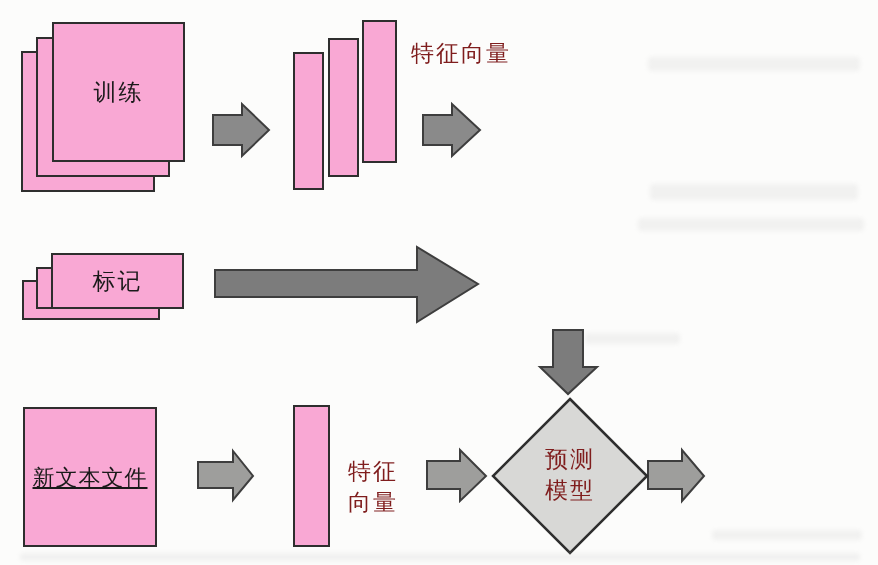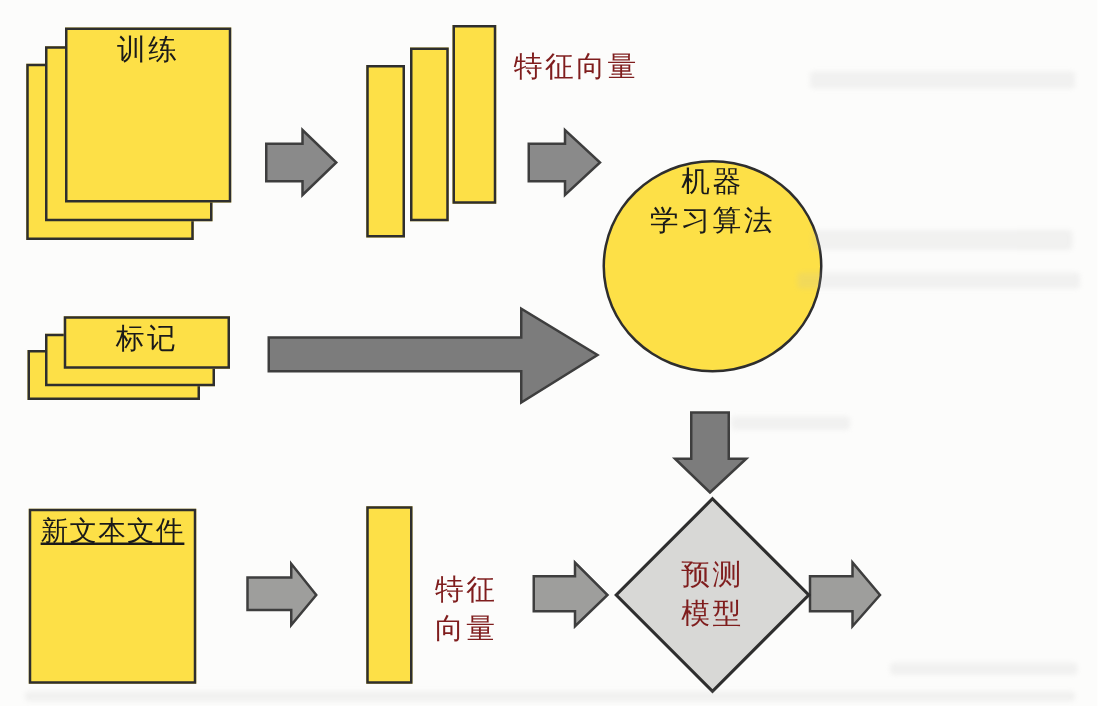--- a/index.html
+++ b/index.html
@@ -7,24 +7,24 @@
     position:relative;
     width:878px;height:565px;
     background:#fcfcfb;
     overflow:hidden;
     font-family:"Liberation Serif","DejaVu Serif",serif;
     color:#1a1a1a;
   }
   
   .shape{
     position:absolute;
-    background:#fde047;
+    background:#f9a8d4;
     border:2px solid #2e2e2e;
     box-sizing:border-box;
-    display:flex;justify-content:center;
+    display:flex;align-items:center;justify-content:center;
     text-align:center;
   }
   .shape .txt{
     font-size:23px;line-height:31px;letter-spacing:2px;
     color:#1a1a1a;
   }
   .circle{border-radius:50%;}
   .freelabel{
     position:absolute;
     font-size:23px;line-height:31px;letter-spacing:2px;
@@ -73,30 +73,24 @@
       <span>训练</span><br>
     </div>
   </div>
 
   <div class="shape" style="left:293px;top:52px;width:31px;height:138px;"></div>
   <div class="shape" style="left:328px;top:38px;width:31px;height:139px;"></div>
   <div class="shape" style="left:362px;top:20px;width:35px;height:143px;"></div>
 
   <div class="freelabel" style="left:406px;top:38px;width:110px;">特征向量</div>
 
-  <div class="shape circle" style="left:482px;top:128px;width:176px;height:170px;">
-    <div class="txt">
-      <span>机器</span><br>
-      <span>学习算法</span>
-    </div>
-  </div>
 
   <div class="shape" style="left:22px;top:280px;width:138px;height:40px;"></div>
   <div class="shape" style="left:36px;top:267px;width:136px;height:42px;"></div>
-  <div class="shape" style="left:51px;top:253px;width:133px;height:42px;">
+  <div class="shape" style="left:51px;top:253px;width:133px;height:56px;">
     <div class="txt">标记</div>
   </div>
 
   <div class="shape" style="left:23px;top:407px;width:134px;height:140px;text-decoration:underline;">
     <div class="txt" style="font-size:22px;letter-spacing:1px;">新文本文件</div>
   </div>
 
   <div class="shape" style="left:293px;top:405px;width:37px;height:142px;"></div>
 
   <div class="freelabel" style="left:341px;top:456px;width:64px;">

